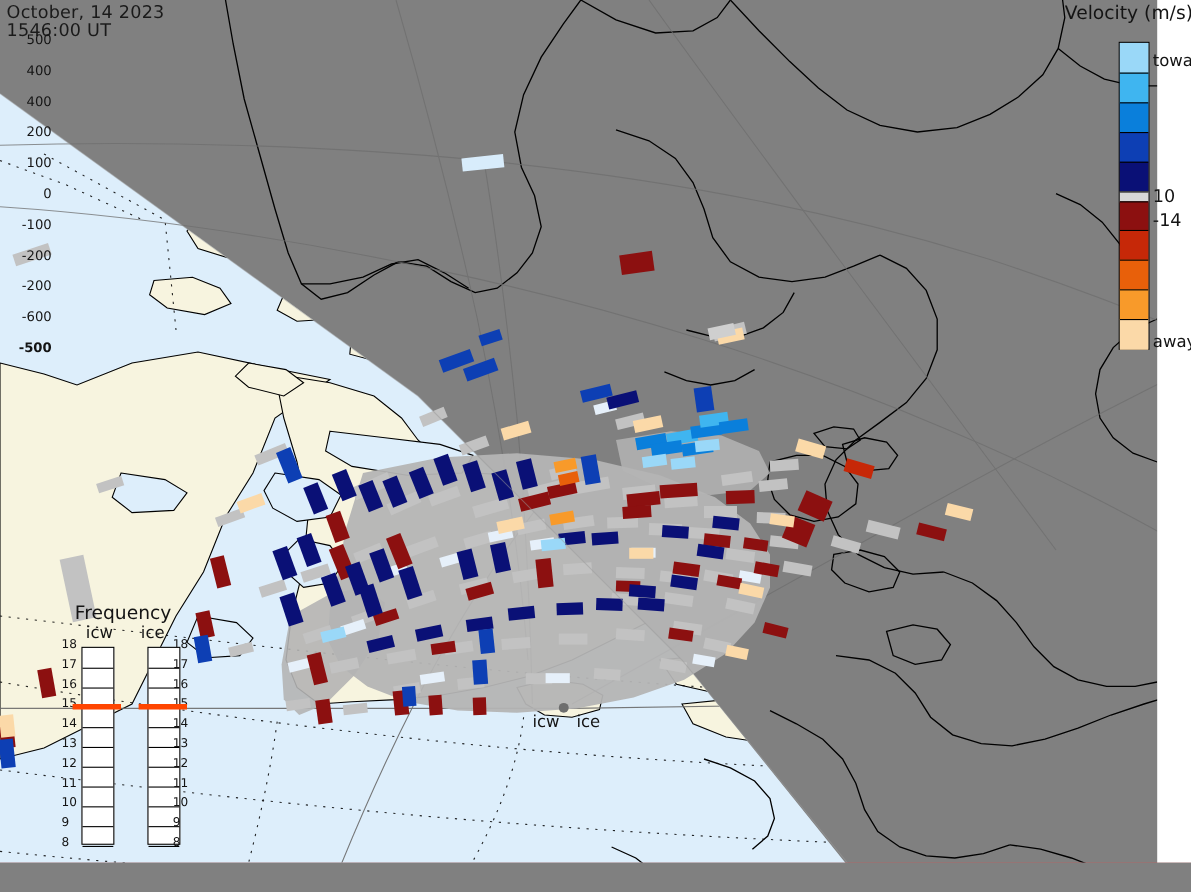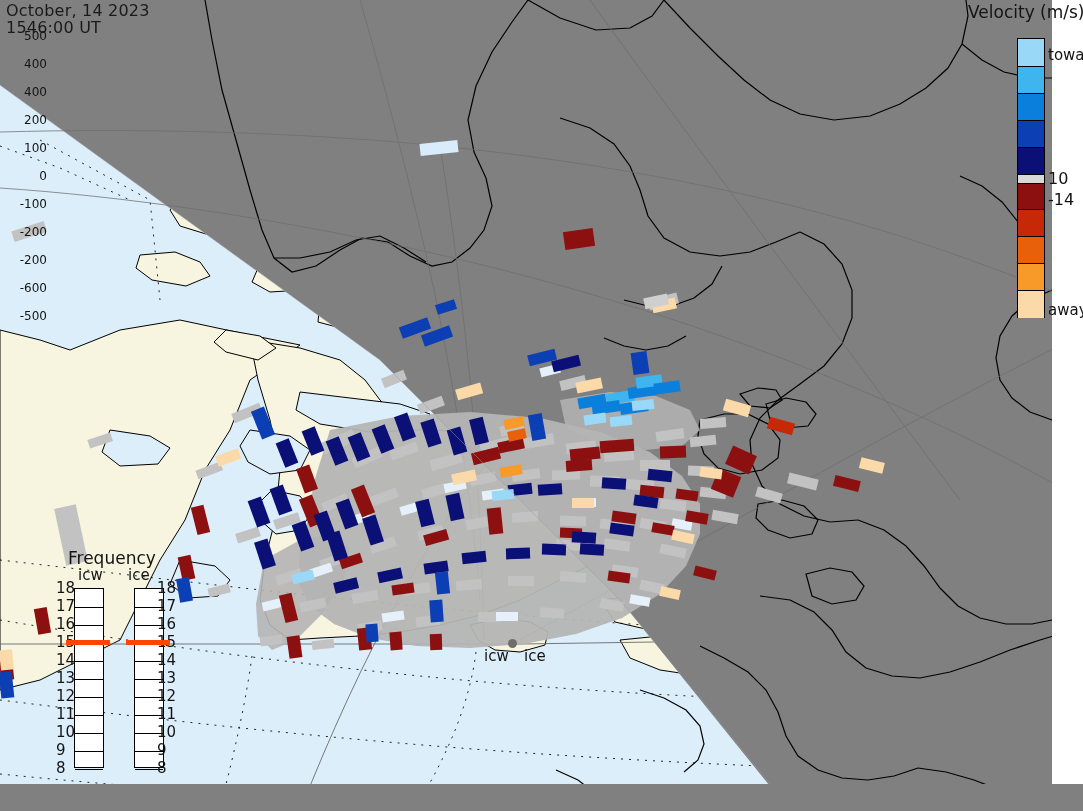--- a/index.html
+++ b/index.html
@@ -26,21 +26,21 @@
           white-space:nowrap;transform:translateY(-9px);}
   .cbmid{position:absolute;left:1048px;font-size:16px;color:#141414;
          white-space:nowrap;transform:translateY(-9px);}
 
   
   .freqtitle{position:absolute;left:68px;top:548px;font-size:17px;color:#141414;white-space:nowrap;}
   .freqsub{position:absolute;font-size:15px;color:#141414;white-space:nowrap;}
   .freqbar{position:absolute;width:30px;border:1.5px solid #000;box-sizing:border-box;
            background:#ffffff;}
   .freqrule{position:absolute;height:1px;background:#000;left:0;width:100%;}
-  .freqlab{position:absolute;font-size:15px;color:#141414;white-space:nowrap;
+  .freqlab{position:absolute;font-size:11px;color:#141414;white-space:nowrap;
            transform:translateY(-9px);}
   .freqmark{position:absolute;height:5px;background:#ff4500;}
 
   
   .sitedot{position:absolute;width:9px;height:9px;border-radius:50%;background:#6e6e6e;}
   .sitelab{position:absolute;font-size:15px;color:#141414;white-space:nowrap;}
 </style>
 </head>
 <body>
 
@@ -454,21 +454,21 @@
       <div class="cbtick" style="top: 38px;">500</div>
       <div class="cbtick" style="top: 66px;">400</div>
       <div class="cbtick" style="top: 94px;">400</div>
       <div class="cbtick" style="top: 122px;">200</div>
       <div class="cbtick" style="top: 150px;">100</div>
       <div class="cbtick" style="top: 178px;">0</div>
       <div class="cbtick" style="top: 206px;">-100</div>
       <div class="cbtick" style="top: 234px;">-200</div>
       <div class="cbtick" style="top: 262px;">-200</div>
       <div class="cbtick" style="top: 290px;">-600</div>
-      <div class="cbtick" style="top: 318px;">-500</div>
+      <div class="cbtick" style="top: 318px; font-weight: bold;">-500</div>
     </div>
   <div class="cbside" style="top:55px;">toward</div>
   <div class="cbside" style="top:310px;">away</div>
   <div class="cbmid" style="top:178px;">10</div>
   <div class="cbmid" style="top:199px;">-14</div>
 <div class="freqmark" style="left: 66px; width: 44px; top: 640px; background: rgb(255, 69, 0);"></div>
     <div class="freqmark" style="left: 126px; width: 44px; top: 640px; background: rgb(255, 69, 0);"></div>
   </div>
 
 </body></html>

